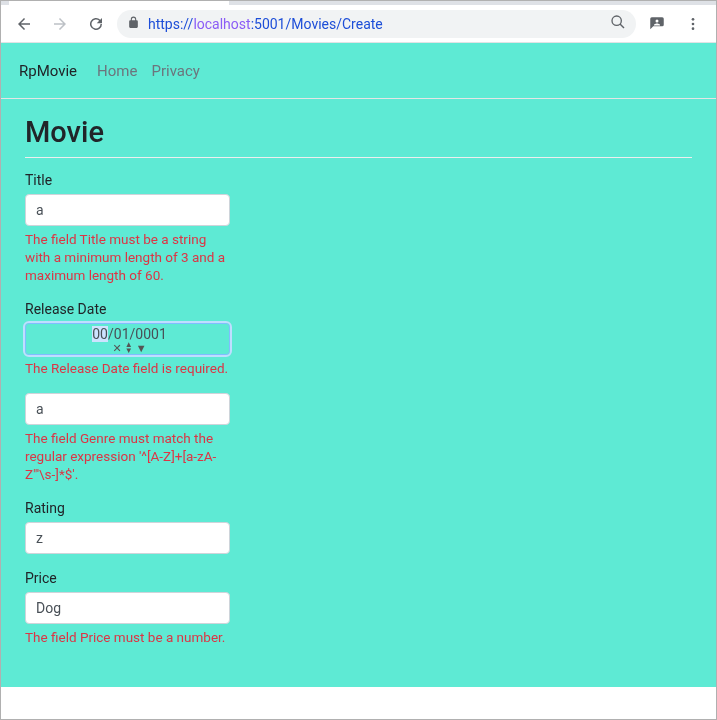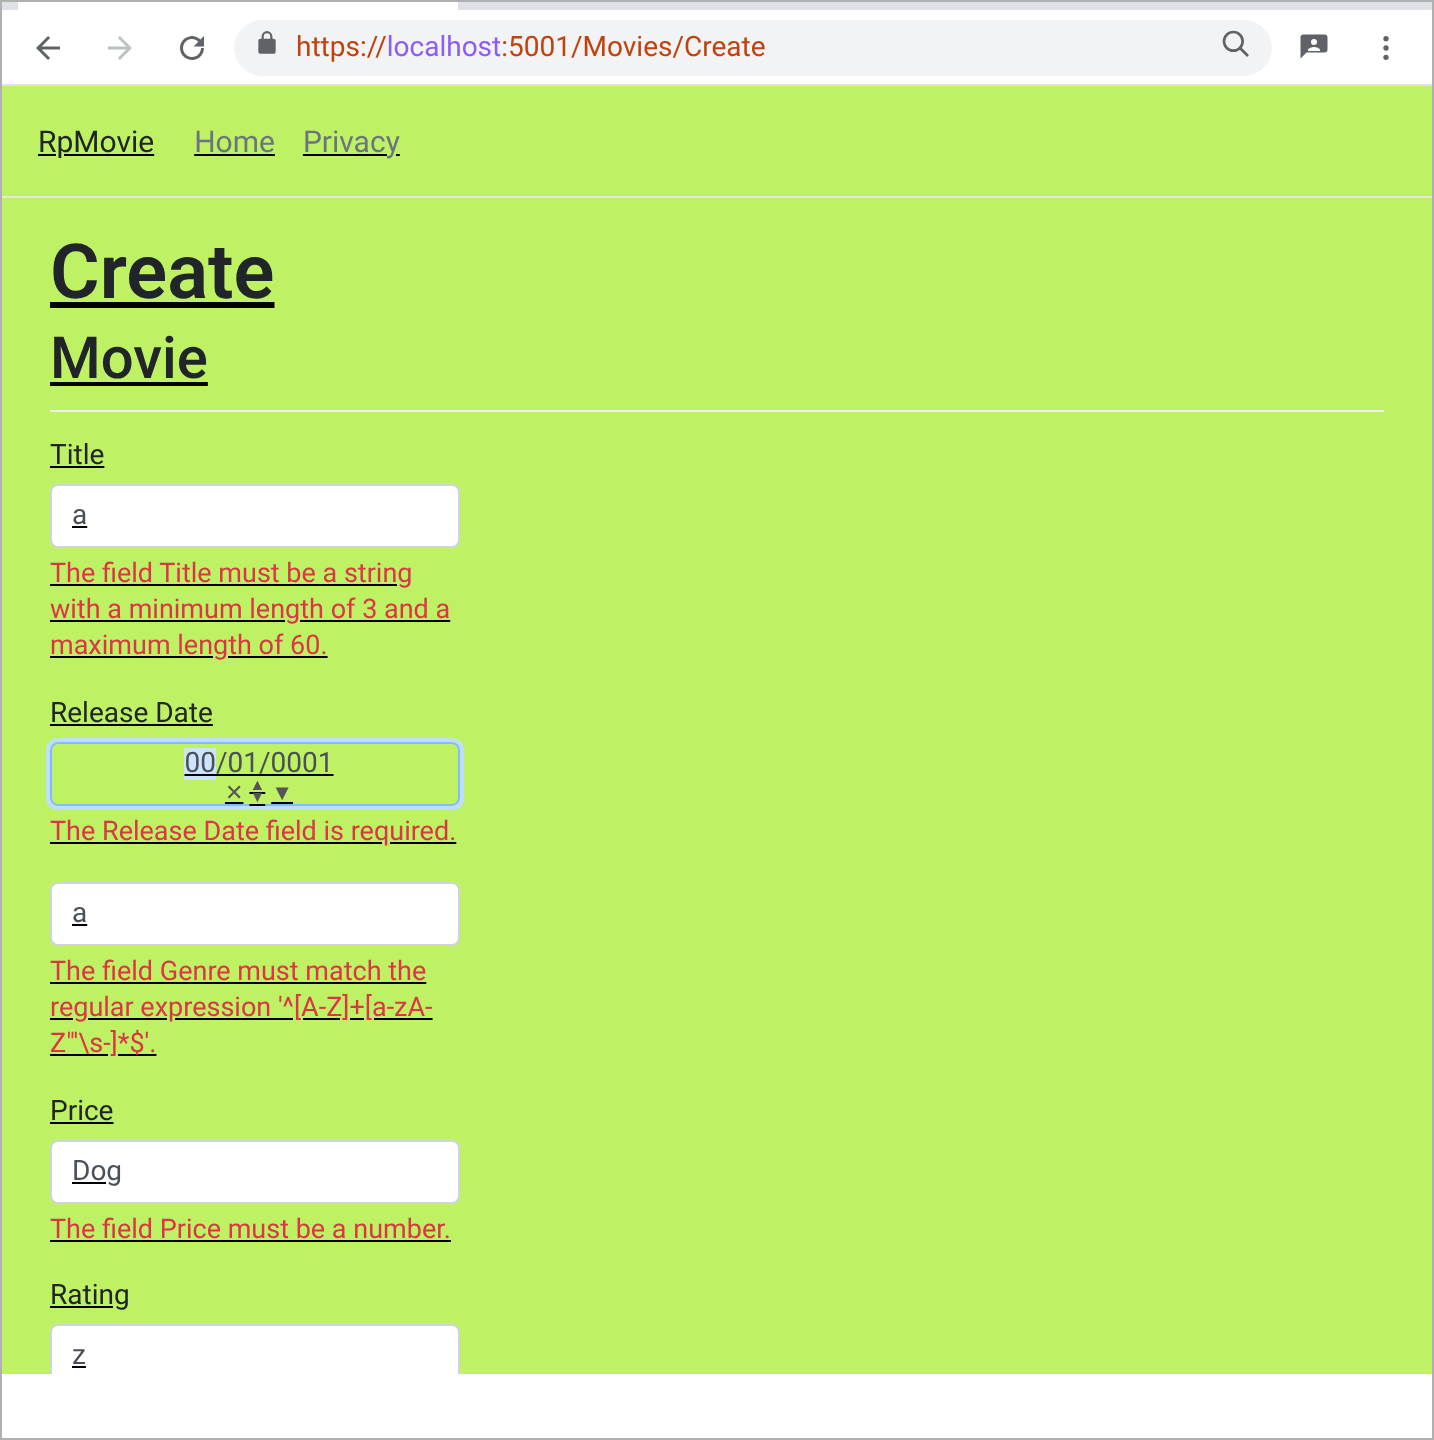--- a/index.html
+++ b/index.html
@@ -75,34 +75,33 @@
       background: #f1f3f4;
       border-radius: 14px;
       display: flex;
       align-items: center;
       padding: 0 10px;
       font-size: 14px;
       color: #3c4043;
       gap: 8px;
     }
     .urlbar .url-text { flex: 1; }
-    .urlbar .url-text .dim { color: #c2410c; }
+    .urlbar .url-text .dim { color: #1d4ed8; }
     .urlbar .url-text .dark { color: #8b5cf6; }
     .tool-icon {
       width: 30px; height: 30px;
       display: flex; align-items: center; justify-content: center;
       color: #5f6368;
     }
     
     
     .viewport {
       height: calc(720px - 36px - 38px - 2px);
       overflow-y: scroll;
-      background: #bef264;
-      text-decoration: underline;
+      background: #5eead4;
     }
     .viewport::-webkit-scrollbar { width: 16px; }
     .viewport::-webkit-scrollbar-track { background: #f1f1f1; }
     .viewport::-webkit-scrollbar-thumb { background: #c1c1c1; }
     .viewport::-webkit-scrollbar-button {
       background: #f1f1f1;
       height: 16px;
     }
 
     
@@ -240,21 +239,20 @@
 </div>
 
 <div class="viewport">
   <div class="page-nav">
     <span class="brand">RpMovie</span>
     <span class="nav-link">Home</span>
     <span class="nav-link">Privacy</span>
   </div>
 
   <div class="content">
-    <h1>Create</h1>
     <h4>Movie</h4>
     <hr>
 
     <div class="form-group">
       <label class="form-label">Title</label>
       <div class="form-control">
         <span>a</span>
       </div>
       <div class="validation-msg">The field Title must be a string with a minimum length of 3 and a maximum length of 60.</div>
     </div>
@@ -278,29 +276,29 @@
     </div>
 
     <div class="form-group">
       <div class="form-control">
         <span>a</span>
       </div>
       <div class="validation-msg">The field Genre must match the regular expression '^[A-Z]+[a-zA-Z"'\s-]*$'.</div>
     </div>
 
     <div class="form-group">
+      <label class="form-label">Rating</label>
+      <div class="form-control">
+        <span>z</span>
+      </div>
+
+    </div>
+
+    <div class="form-group">
       <label class="form-label">Price</label>
       <div class="form-control">
         <span>Dog</span>
       </div>
       <div class="validation-msg">The field Price must be a number.</div>
     </div>
 
-    <div class="form-group">
-      <label class="form-label">Rating</label>
-      <div class="form-control">
-        <span>z</span>
-      </div>
-
-    </div>
-
   </div>
 </div>
 
 </body></html>

